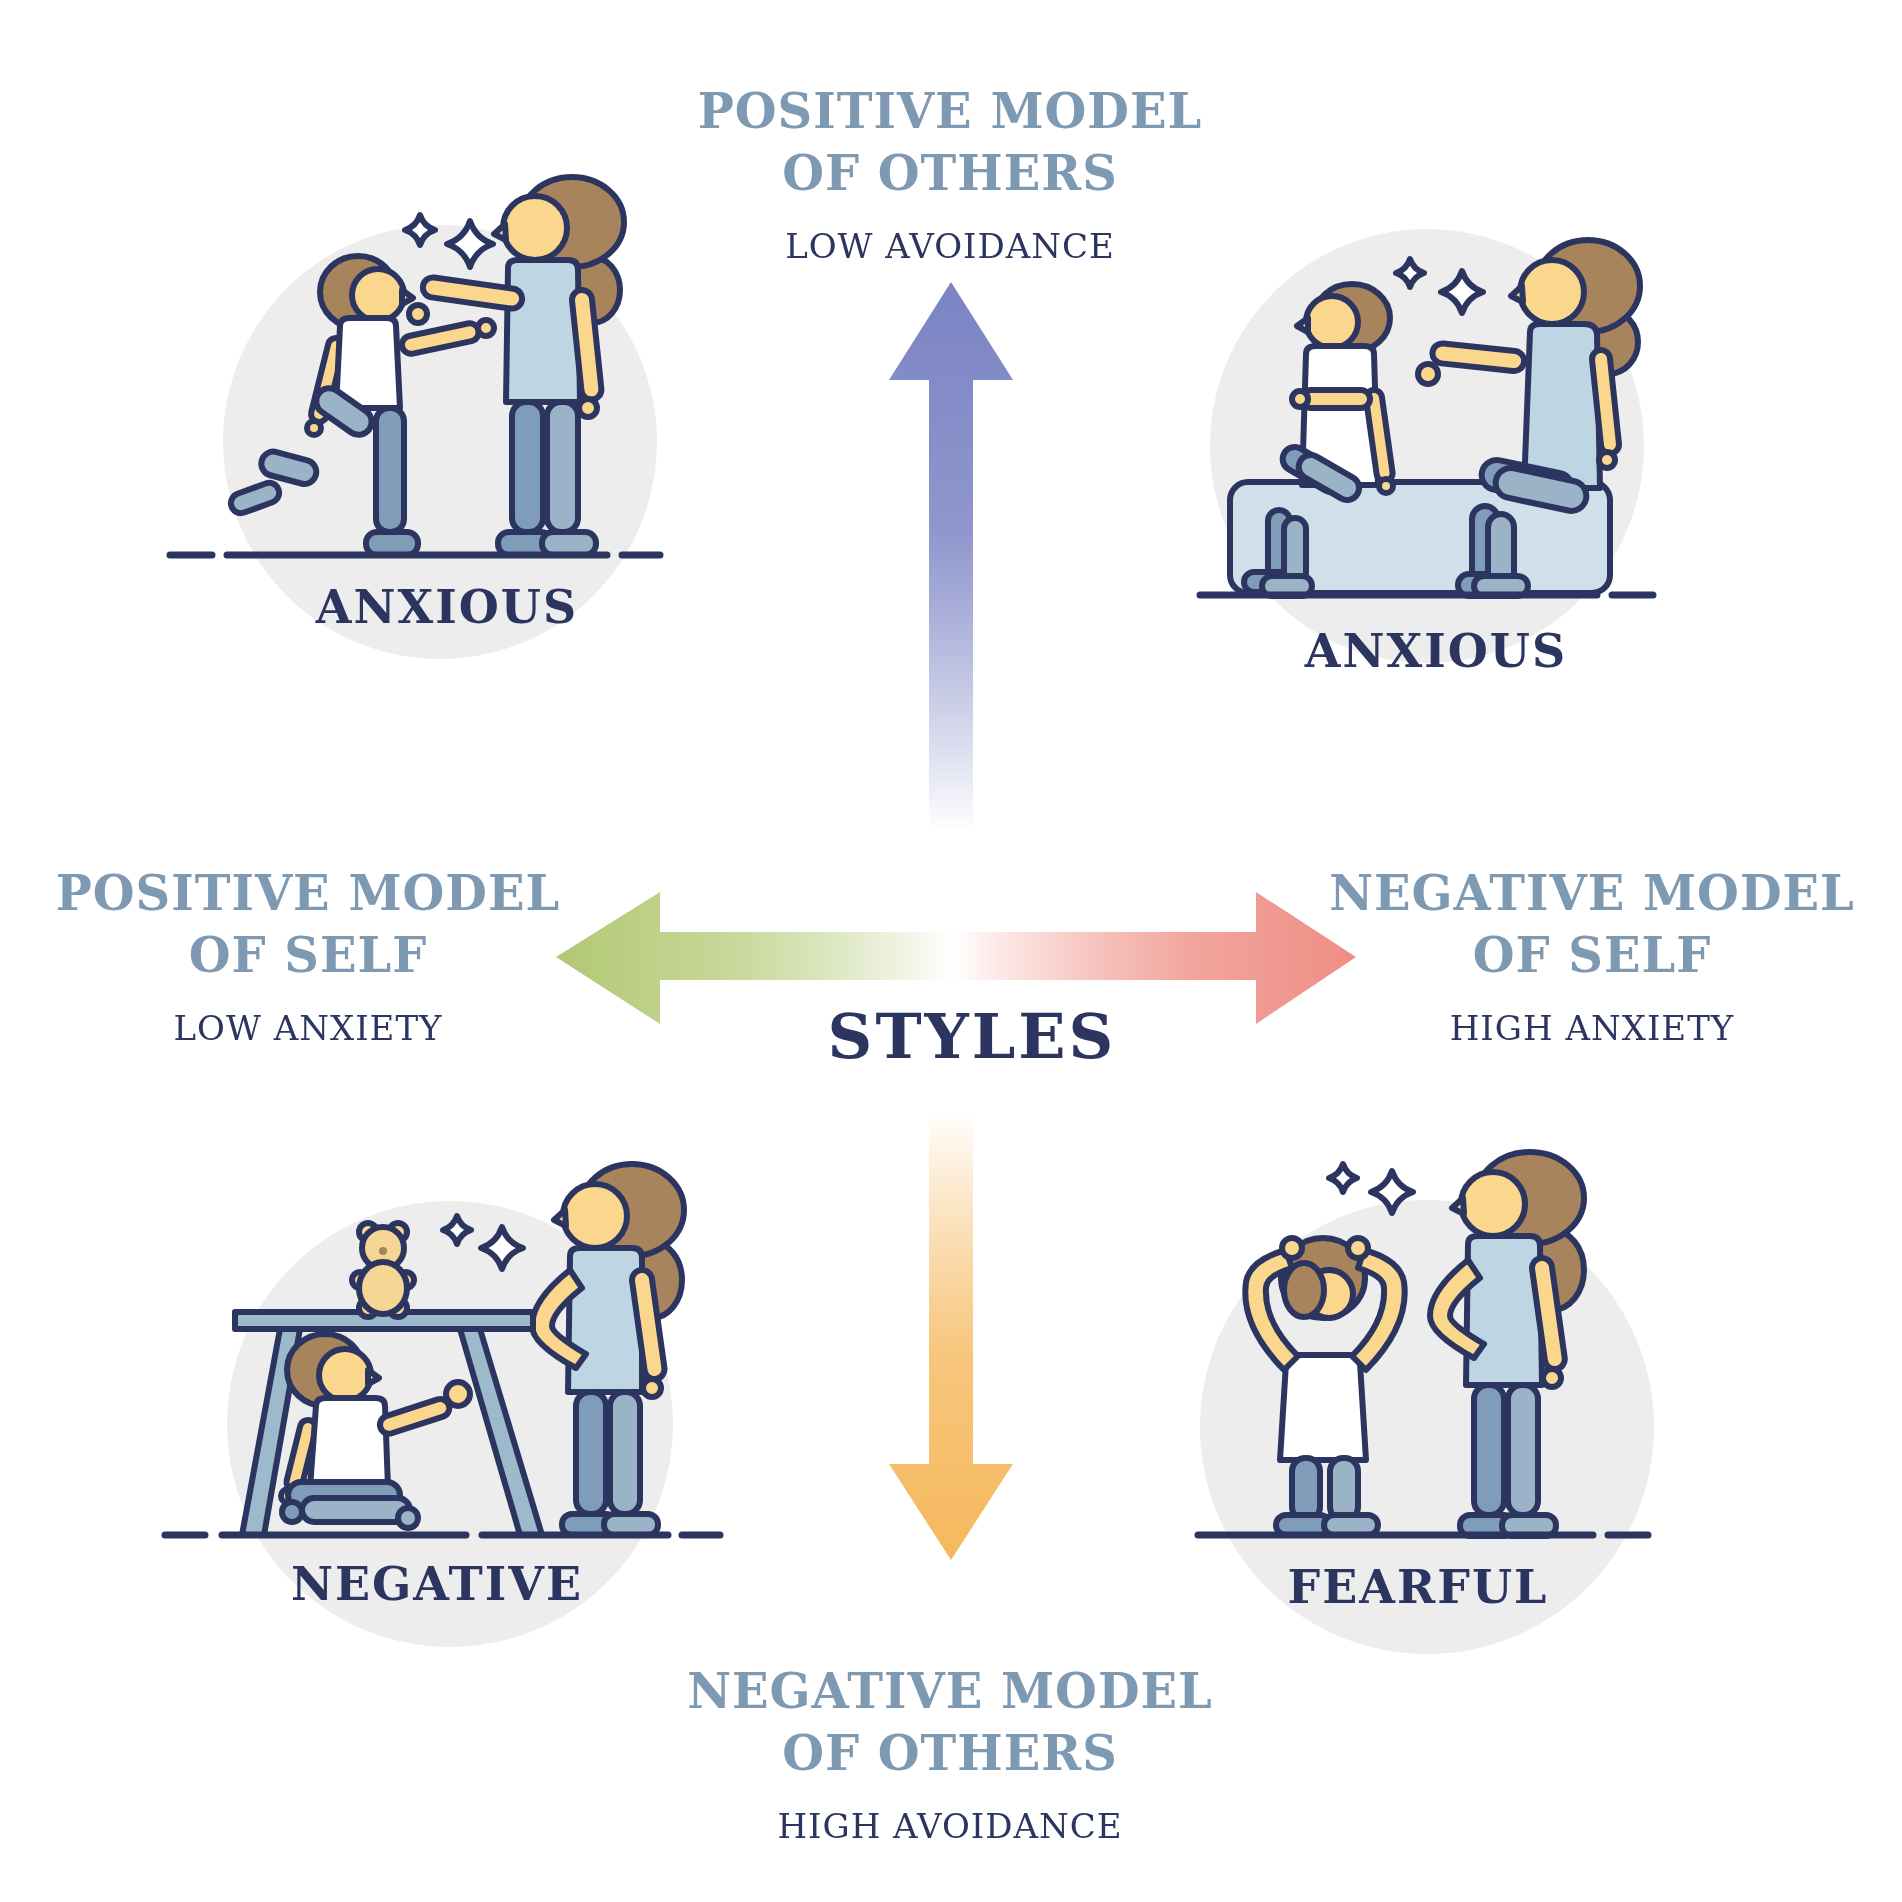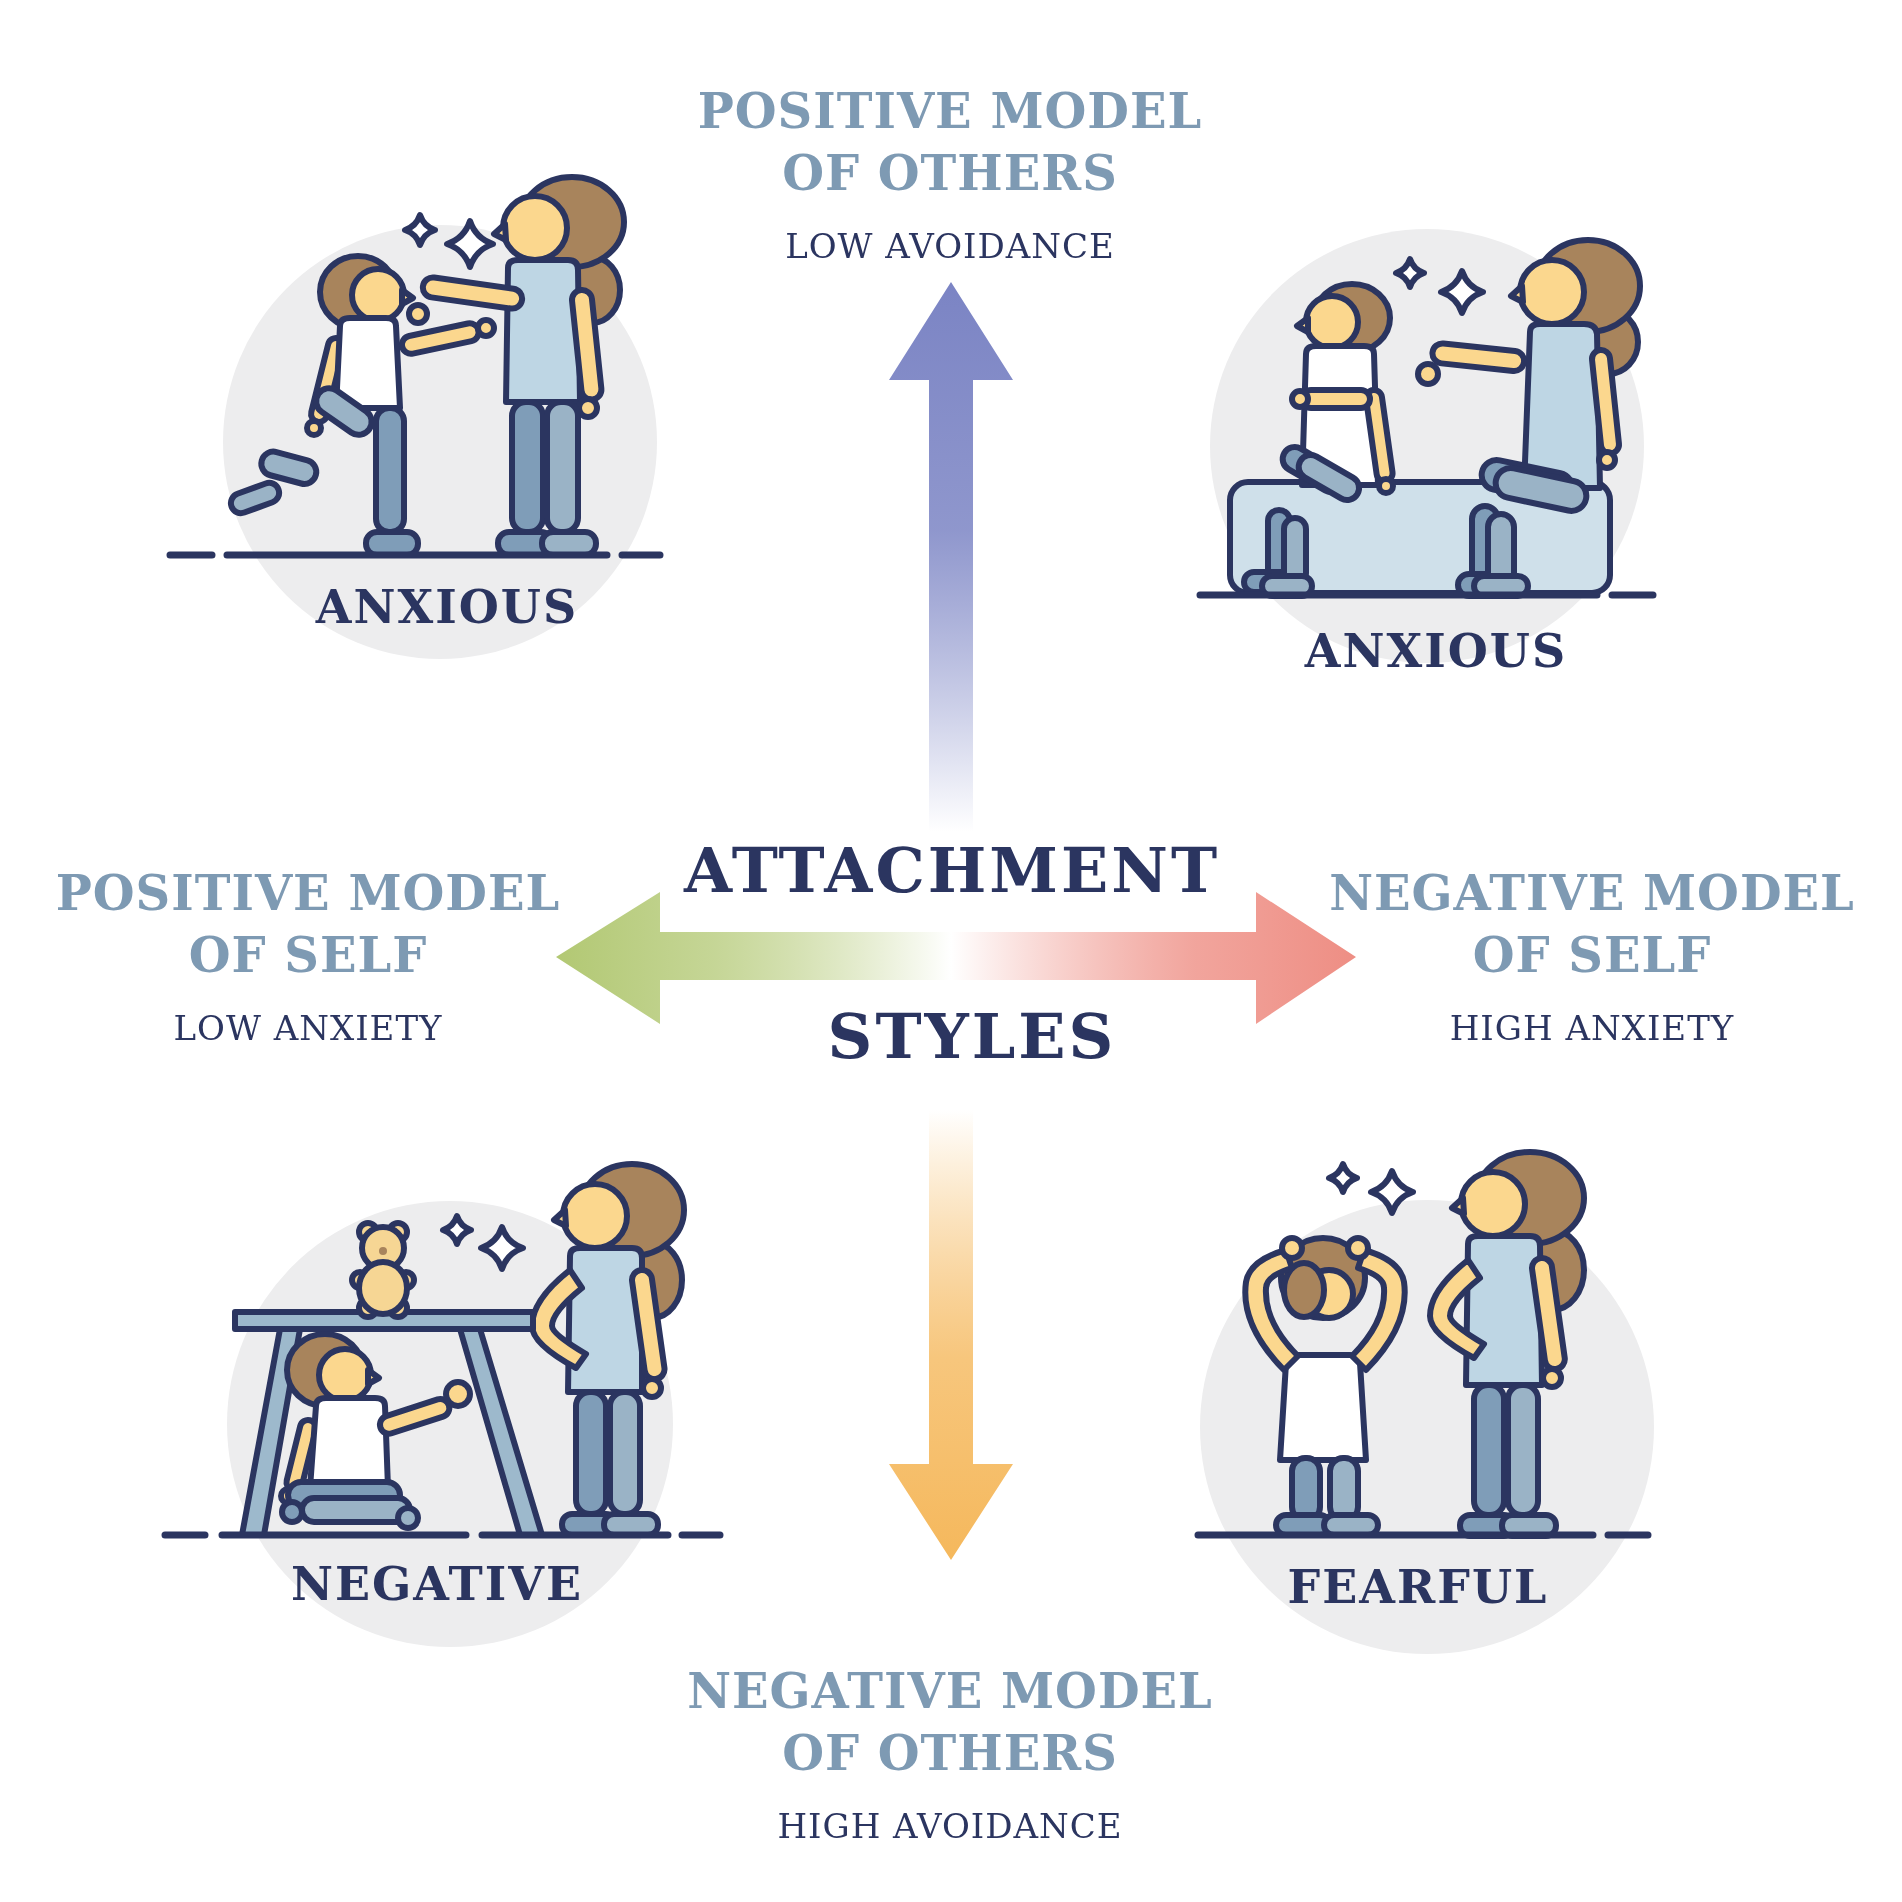--- a/index.html
+++ b/index.html
@@ -56,21 +56,20 @@
         <stop offset="0.6" style="stop-color:var(--c-arrow-right)" stop-opacity="0.8"></stop>
         <stop offset="1" style="stop-color:var(--c-arrow-right)"></stop>
       </linearGradient>
     </defs>
     <polygon fill="url(#gUp)" points="951,282 1013,380 973,380 973,832 929,832 929,380 889,380"></polygon>
     <polygon fill="url(#gDown)" points="951,1560 889,1464 929,1464 929,1110 973,1110 973,1464 1013,1464"></polygon>
     <polygon fill="url(#gLeft)" points="556,957 660,892 660,932 951,932 951,980 660,980 660,1024"></polygon>
     <polygon fill="url(#gRight)" points="1356,957 1256,892 1256,932 951,932 951,980 1256,980 1256,1024"></polygon>
   </svg>
 
-  <div class="abs title-line center-x" style="left:952px;top:834px;">ATTACHMENT</div>
   <div class="abs title-line center-x" style="left:972px;top:1000px;">STYLES</div>
 
   <div class="abs axis-block center-x" style="left:950px;top:80px;">
     <div class="axis-heading">POSITIVE MODEL</div>
     <div class="axis-heading">OF OTHERS</div>
     <div class="axis-sub">LOW AVOIDANCE</div>
   </div>
 
   <div class="abs axis-block center-x" style="left:950px;top:1660px;">
     <div class="axis-heading">NEGATIVE MODEL</div>

